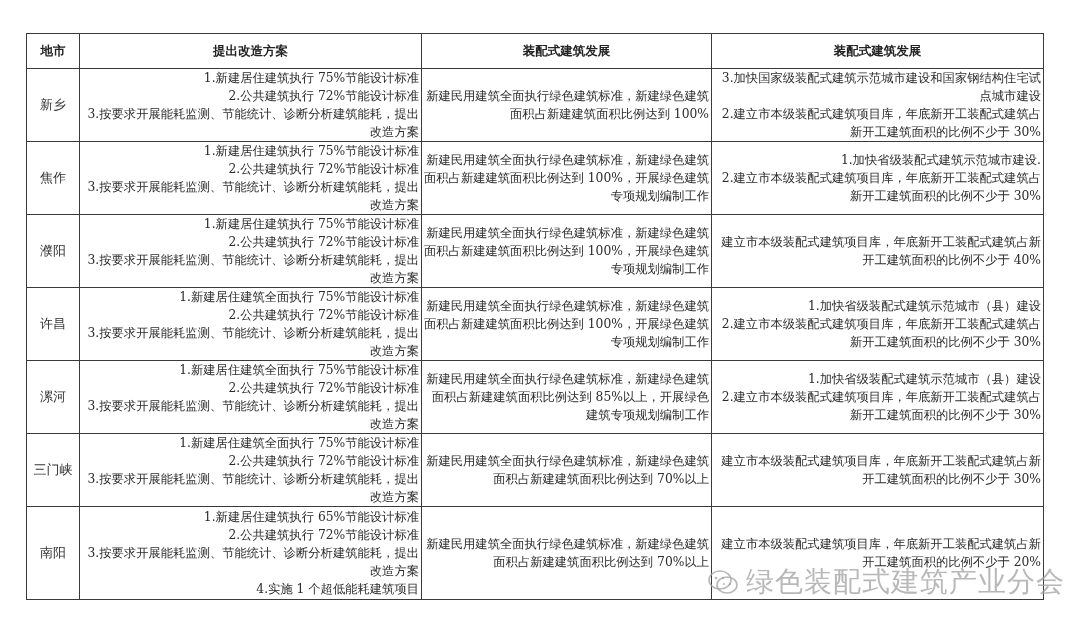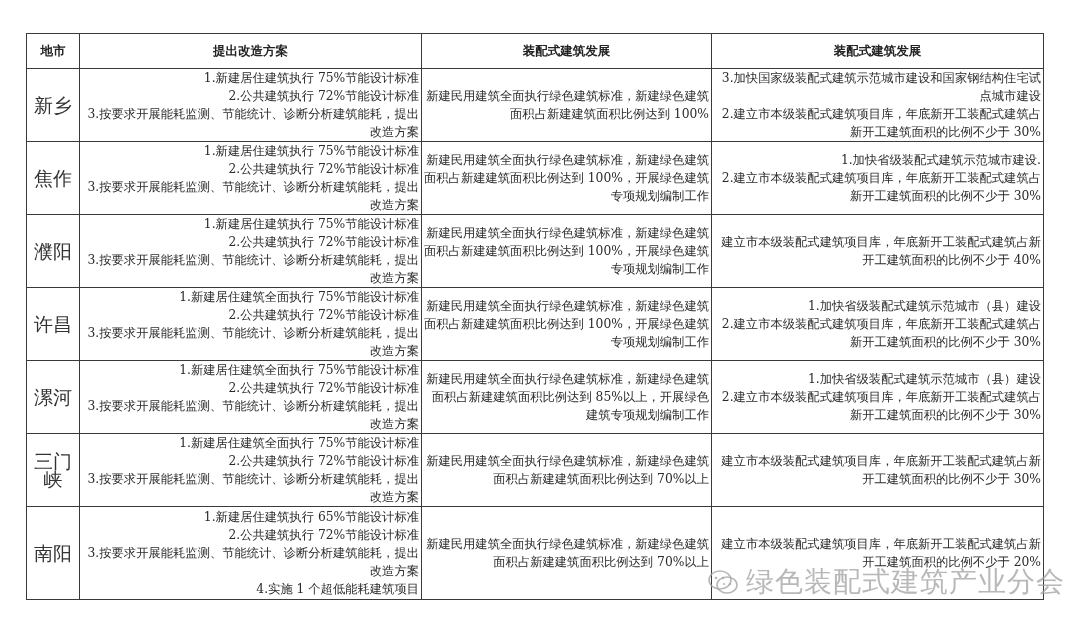--- a/index.html
+++ b/index.html
@@ -4,21 +4,21 @@
 <style>
   html, body { margin: 0; padding: 0; background: #ffffff; }
   body { width: 1080px; height: 631px; position: relative; overflow: hidden;
          font-family: "DejaVu Serif", "Liberation Serif", serif; color: #2a2a2a; }
   .doc { position: absolute; left: 26px; top: 33px; width: 1017px; }
   table.policy { border-collapse: collapse; width: 1017px; table-layout: fixed;
                  font-size: 12.3px; line-height: 18px; }
   table.policy th, table.policy td { border: 1.5px solid #3a3a3a; padding: 0 2px; vertical-align: middle;
                  overflow: hidden; white-space: normal; word-break: break-all; }
   table.policy th { height: 34px; font-weight: bold; font-size: 12.5px; text-align: center; color: #222; }
-  td.city { text-align: center; font-size: 19px; color: #333; }
+  td.city { text-align: center; font-size: 13px; color: #333; }
   td.cell { text-align: right; color: #2b2b2b; }
   td.cell .ln { display: block; }
   tr.r-xinxiang td { height: 72px; }
   tr.r-jiaozuo td { height: 72px; }
   tr.r-puyang td { height: 72px; }
   tr.r-xuchang td { height: 72px; }
   tr.r-luohe td { height: 72px; }
   tr.r-sanmenxia td { height: 72px; }
   tr.r-nanyang td { height: 92px; }
   col.c0 { width: 53px; } col.c1 { width: 342px; } col.c2 { width: 290px; } col.c3 { width: 332px; }

